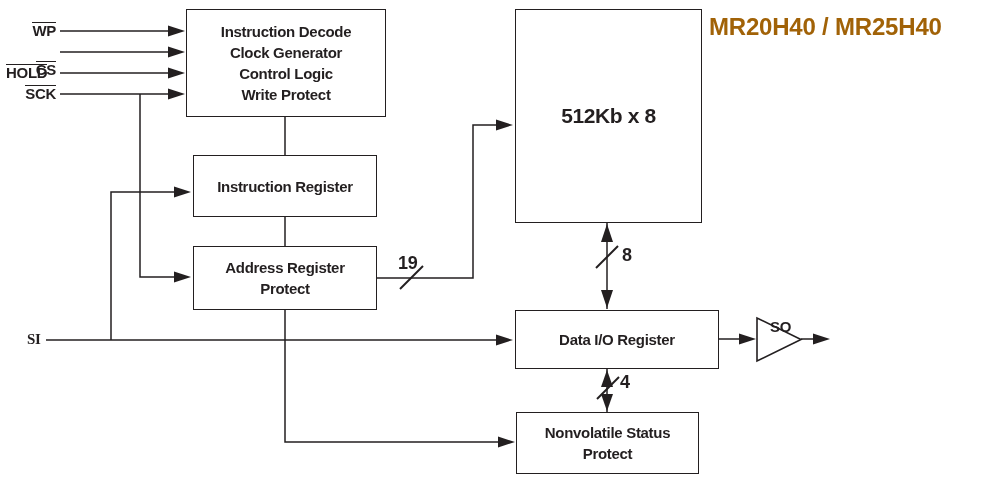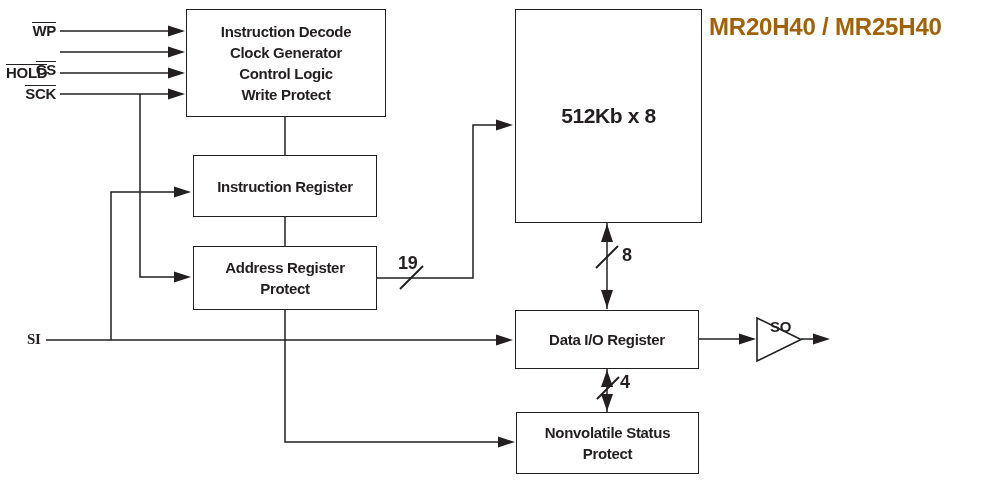--- a/index.html
+++ b/index.html
@@ -24,21 +24,21 @@
   }
   .block .bl{
     font-size:15px;font-weight:600;line-height:21px;
     letter-spacing:-0.3px;white-space:nowrap;
   }
   #block-control{left:186px;top:9px;width:200px;height:108px;}
   #block-instr{left:193px;top:155px;width:184px;height:62px;}
   #block-addr{left:193px;top:246px;width:184px;height:64px;text-align:right;}
   #block-mram{left:515px;top:9px;width:187px;height:214px;}
   #block-mram .bl{font-size:21px;font-weight:600;line-height:30px;letter-spacing:-0.4px;}
-  #block-dataio{left:515px;top:310px;width:184px;height:59px;text-align:right;}
+  #block-dataio{left:515px;top:310px;width:204px;height:59px;text-align:right;}
   #block-status{left:516px;top:412px;width:183px;height:62px;}
 
   .sig{
     position:absolute;
     font-size:15px;font-weight:700;letter-spacing:-0.3px;
     line-height:15px;white-space:nowrap;
   }
   .sig .ov{display:inline-block;border-top:1.6px solid #231f20;padding-top:1px;line-height:14px;}
   #sig-wp{left:6px;top:22px;width:50px;text-align:right;}
   #sig-cs{left:6px;top:43px;width:50px;text-align:right;margin-top:18px;}

